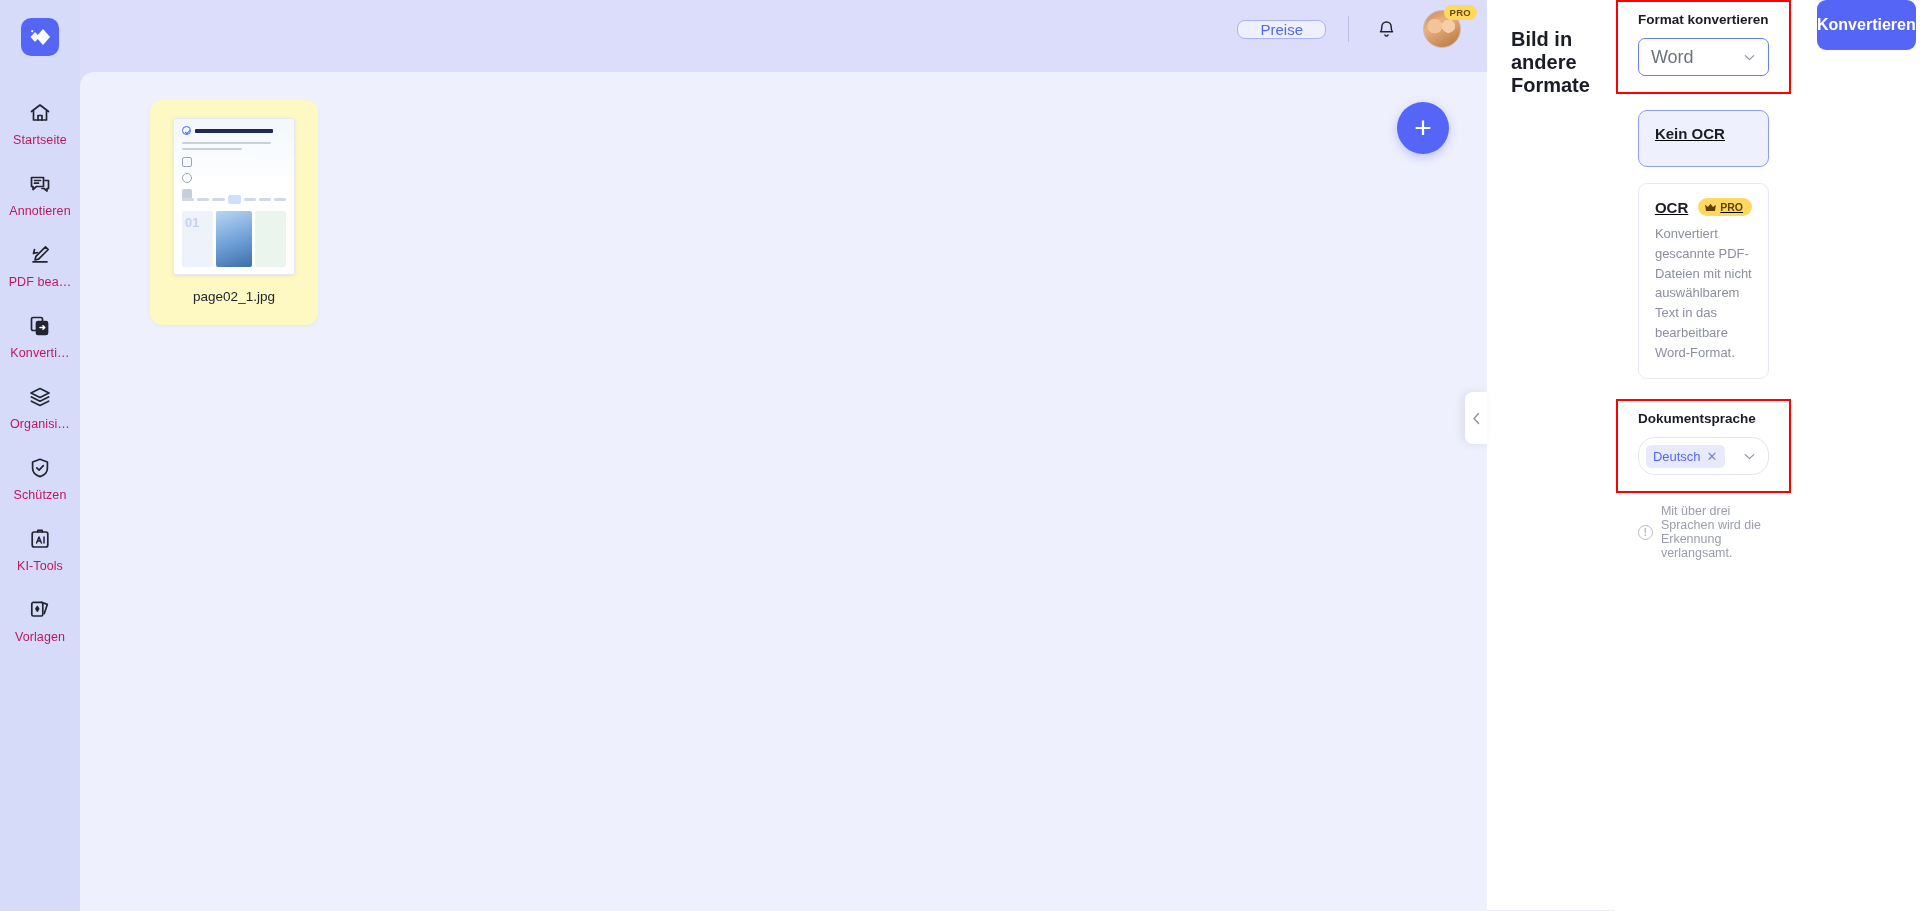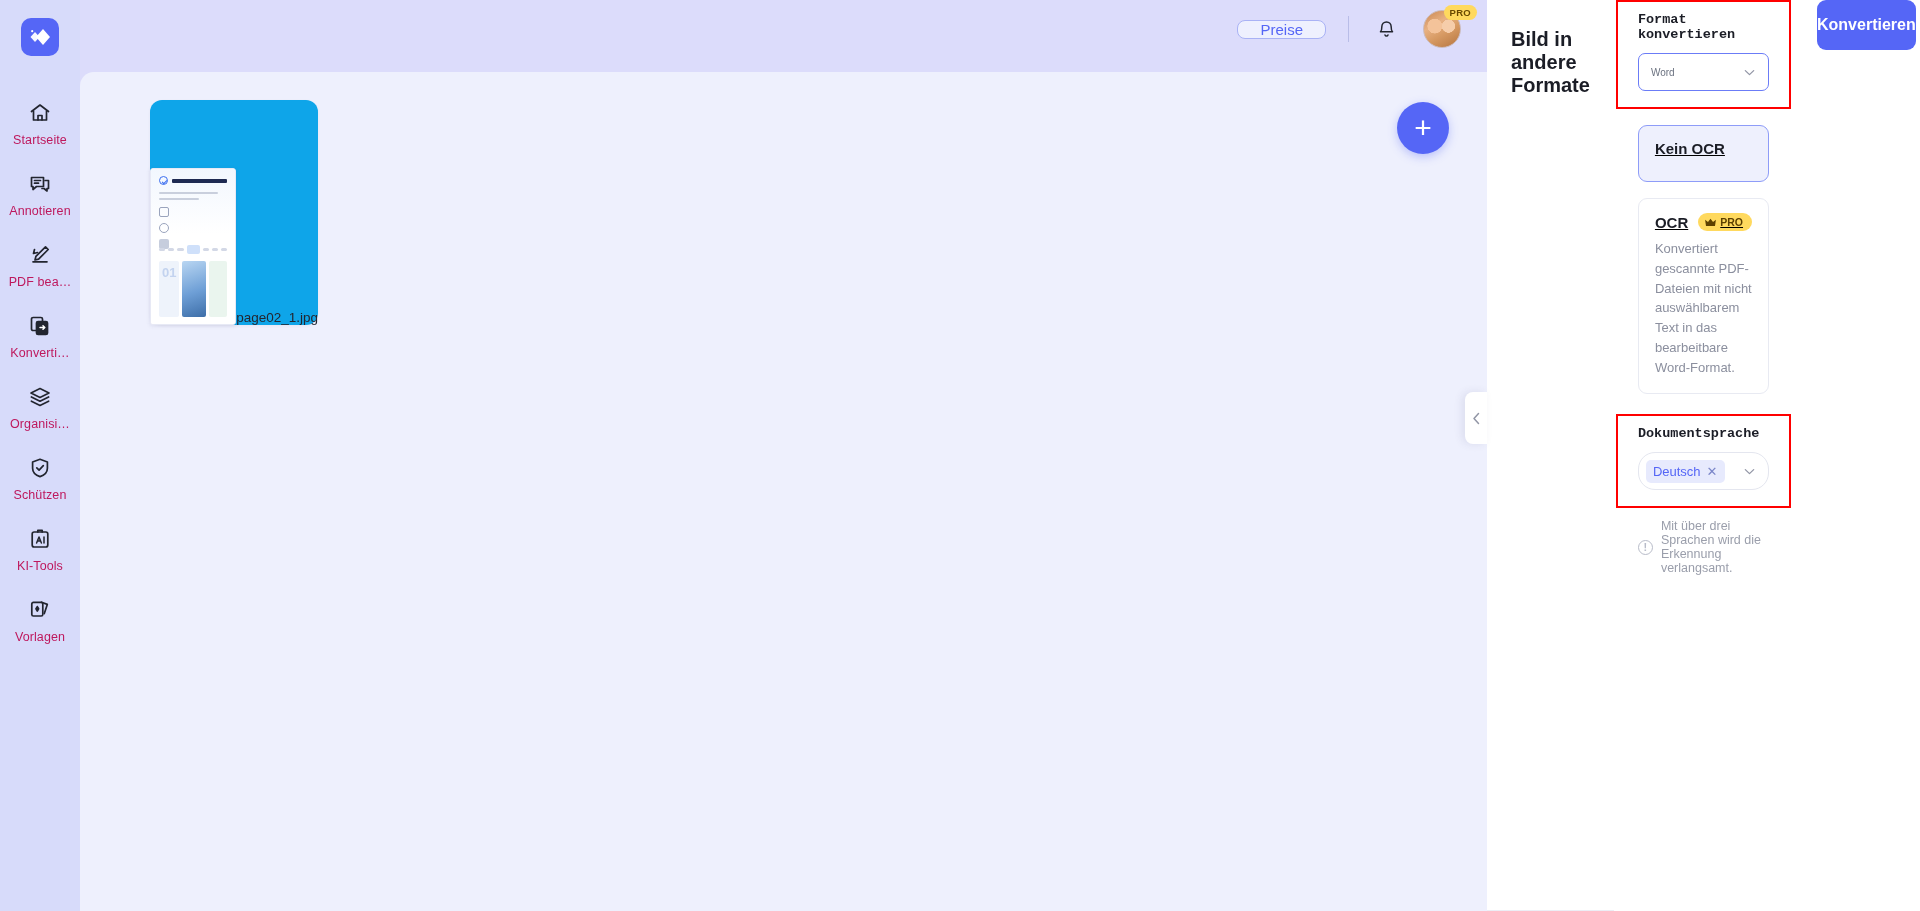--- a/index.html
+++ b/index.html
@@ -77,22 +77,22 @@
 
   .canvas {
     position: absolute; top: 72px; left: 0; right: 0; bottom: 0;
     background: #eef0fd;
     border-top-left-radius: 14px;
     overflow: hidden;
   }
   .file-card {
     position: absolute; left: 70px; top: 28px;
     width: 168px; height: 225px;
-    background: #0ea5e9; border-radius: 12px;
-    display: flex; flex-direction: row; align-items: flex-end;
+    background: #fef9c3; border-radius: 12px;
+    display: flex; flex-direction: column; align-items: center;
     padding-top: 18px;
     cursor: pointer;
     box-shadow: 0 1px 3px rgba(60,60,110,.06);
   }
   .thumb {
     width: 122px; height: 157px; background: #fff;
     border: 1px solid #e7e9f5; border-radius: 3px;
     overflow: hidden; position: relative;
     box-shadow: 0 1px 4px rgba(70,70,120,.12);
   }
@@ -134,26 +134,26 @@
     display: flex; flex-direction: row;
   }
   .panel-title {
     font-size: 20px; font-weight: 700; color: #1b1d26;
     padding: 28px 24px 20px 24px;
     border-bottom: 1px solid #eceef5;
   }
   .panel-body { flex: 1 1 auto; padding: 0 0 0 0; position: relative; }
 
   .sec-outline { border: 2.5px solid #ff0000; padding: 10px 20px 16px 20px; margin: 0 2px; }
-  .sec-label { font-size: 13.5px; font-weight: 700; color: #1b1d26; margin-bottom: 11px; font-family: Liberation Mono, monospace; }
+  .sec-label { font-size: 13.5px; font-weight: 700; color: #1b1d26; margin-bottom: 11px; }
 
   .select {
     height: 38px; border: 1.3px solid #6b7cf7; border-radius: 7px;
     display: flex; align-items: center; padding: 16px 12px;
-    font-size: 10px; color: #6b7280; cursor: pointer; background: #fff;
+    font-size: 18px; color: #6b7280; cursor: pointer; background: #fff;
   }
   .select .val { flex: 1 1 auto; }
   .chev { width: 13px; height: 13px; flex: 0 0 auto; }
 
   .opt-card {
     margin: 16px 24px 0 24px; border-radius: 9px; padding: 14px 16px 16px 16px;
     border: 1.3px solid #e8eaf2; background: #fff; cursor: pointer;
   }
   .opt-card.active { background: #eef0fd; border-color: #8e9cf8; }
   .opt-head { display: flex; align-items: center; gap: 10px; margin-bottom: 8px; text-decoration: underline; }

